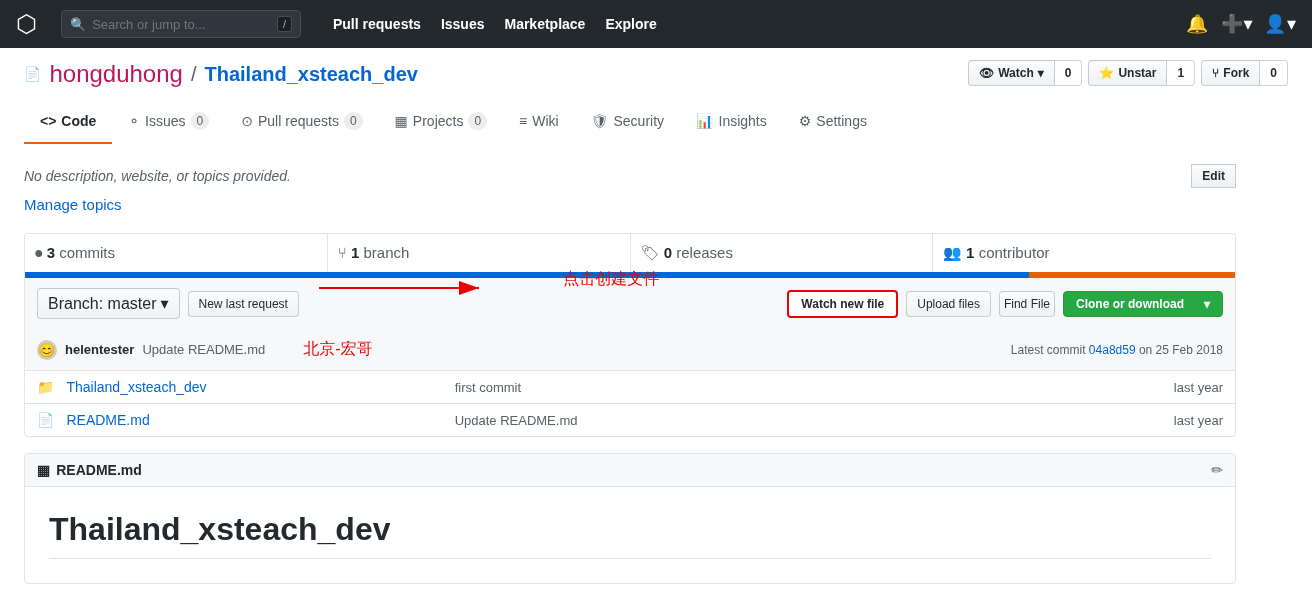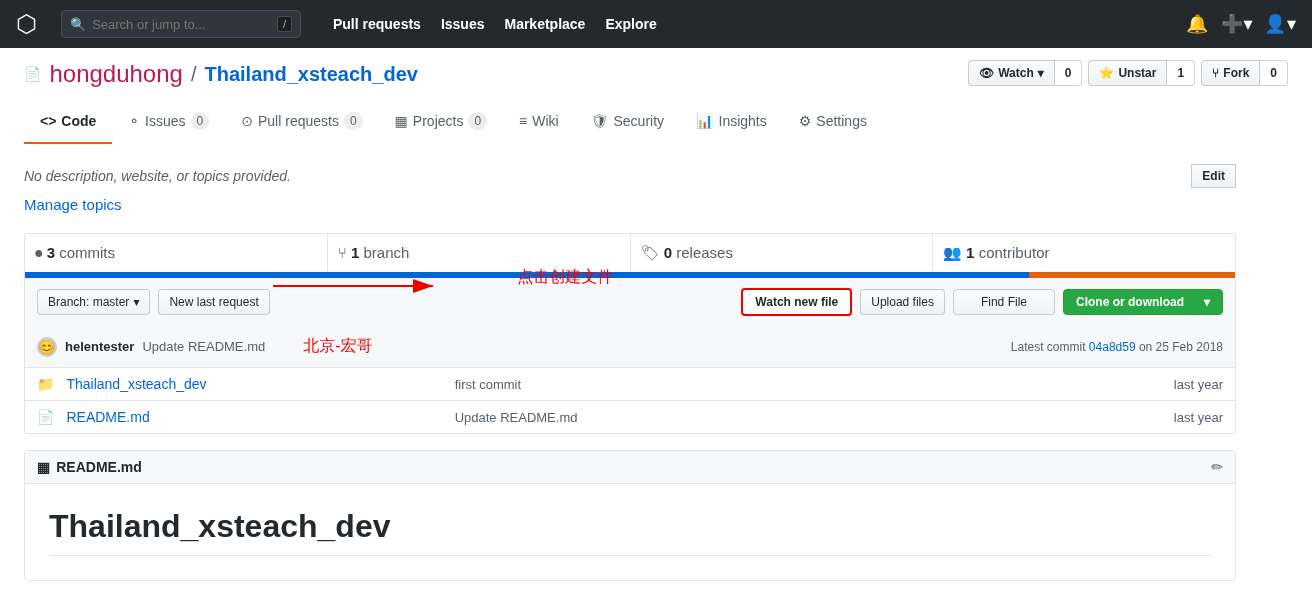--- a/index.html
+++ b/index.html
@@ -37,26 +37,26 @@
     .repo-description { display: flex; align-items: center; justify-content: space-between; margin-bottom: 8px; gap: 36px; }
     .repo-desc-text { color: #586069; font-size: 14px; font-style: italic; }
     .btn-edit { padding: 4px 10px; font-size: 12px; font-weight: 600; border: 1px solid rgba(27,31,35,.2); background: linear-gradient(#fafbfc,#eff3f6); color: #24292e; cursor: pointer; border-radius: 0; }
     .manage-topics { color: #0366d6; font-size: 15px; cursor: pointer; text-decoration: none; }
     .stat-item { flex: 1; padding: 10px; font-size: 15px; color: #586069; border-right: 1px solid #e1e4e8; cursor: pointer; }
     .stat-item:last-child { border-right: none; }
     .stat-item strong { color: #24292e; }
     .progress-bar { height: 6px; display: flex; border-radius: 0; }
     .progress-blue { background: #0366d6; flex: 83; }
     .progress-orange { background: #e36209; flex: 17; }
-    .btn-branch { padding: 5px 10px; font-size: 12px; border: 1px solid rgba(27,31,35,.2); background: linear-gradient(#fafbfc,#eff3f6); color: #24292e; cursor: pointer; border-radius: 4px; display: flex; align-items: center; gap: 4px; }
+    .btn-branch { padding: 5px 10px; font-size: 16px; border: 1px solid rgba(27,31,35,.2); background: linear-gradient(#fafbfc,#eff3f6); color: #24292e; cursor: pointer; border-radius: 4px; display: flex; align-items: center; gap: 4px; }
     .btn-pull-request { padding: 5px 10px; font-size: 12px; border: 1px solid rgba(27,31,35,.2); background: linear-gradient(#fafbfc,#eff3f6); color: #24292e; cursor: pointer; border-radius: 4px; }
     .spacer { flex: 1; }
     .btn-create-file { padding: 5px 12px; font-size: 12px; font-weight: 600; border: 2px solid #e00; background: #fff; color: #24292e; cursor: pointer; border-radius: 4px; }
     .btn-upload { padding: 5px 10px; font-size: 12px; border: 1px solid rgba(27,31,35,.2); background: linear-gradient(#fafbfc,#eff3f6); color: #24292e; cursor: pointer; border-radius: 4px; }
-    .btn-find { padding: 5px 27px; font-size: 12px; border: 1px solid rgba(27,31,35,.2); background: linear-gradient(#fafbfc,#eff3f6); color: #24292e; cursor: pointer; border-radius: 4px; }
+    .btn-find { padding: 5px 4px; font-size: 12px; border: 1px solid rgba(27,31,35,.2); background: linear-gradient(#fafbfc,#eff3f6); color: #24292e; cursor: pointer; border-radius: 4px; }
     .btn-clone { padding: 5px 12px; font-size: 12px; font-weight: 600; border: 1px solid #2a9d2a; background: #28a745; color: #fff; cursor: pointer; border-radius: 4px; display: flex; align-items: center; gap: 20px; }
     .commit-info { display: flex; align-items: center; padding: 10px 12px; background: #f6f8fa; border-bottom: 1px solid #e1e4e8; gap: 8px; }
     .avatar { width: 20px; height: 20px; border-radius: 50%; background: #ccc; display: flex; align-items: center; justify-content: center; font-size: 10px; overflow: hidden; }
     .commit-author { color: #24292e; font-weight: 600; font-size: 13px; }
     .commit-message { color: #586069; font-size: 13px; }
     .commit-annotation { color: #e00; font-size: 16px; font-weight: 500; margin-left: 30px; }
     .commit-right { margin-left: auto; font-size: 12px; color: #586069; }
     .commit-hash { color: #0366d6; }
 
     .file-row { display: flex; align-items: center; padding: 8px 12px; border-bottom: 1px solid #e1e4e8; gap: 8px; }

